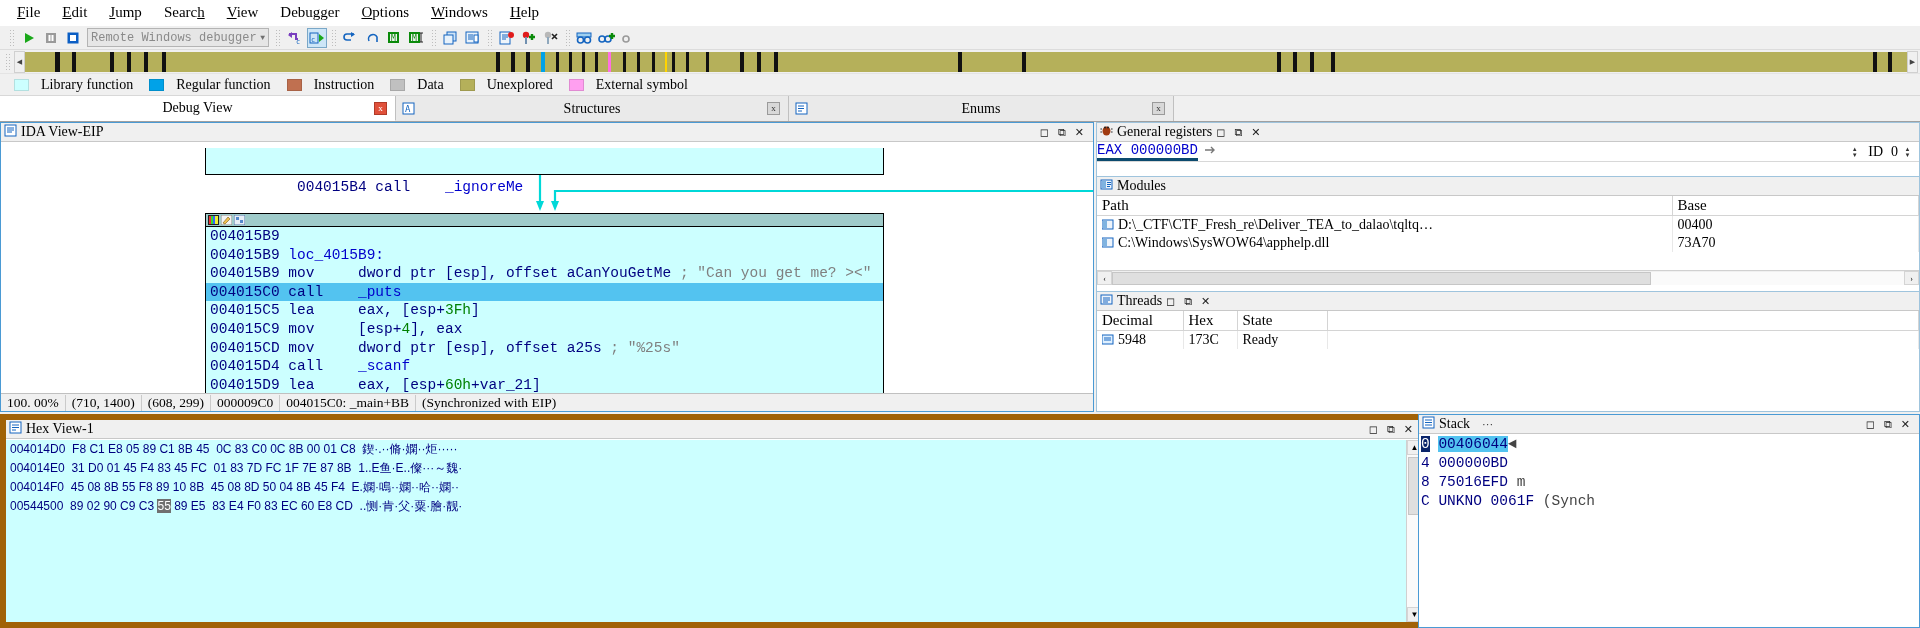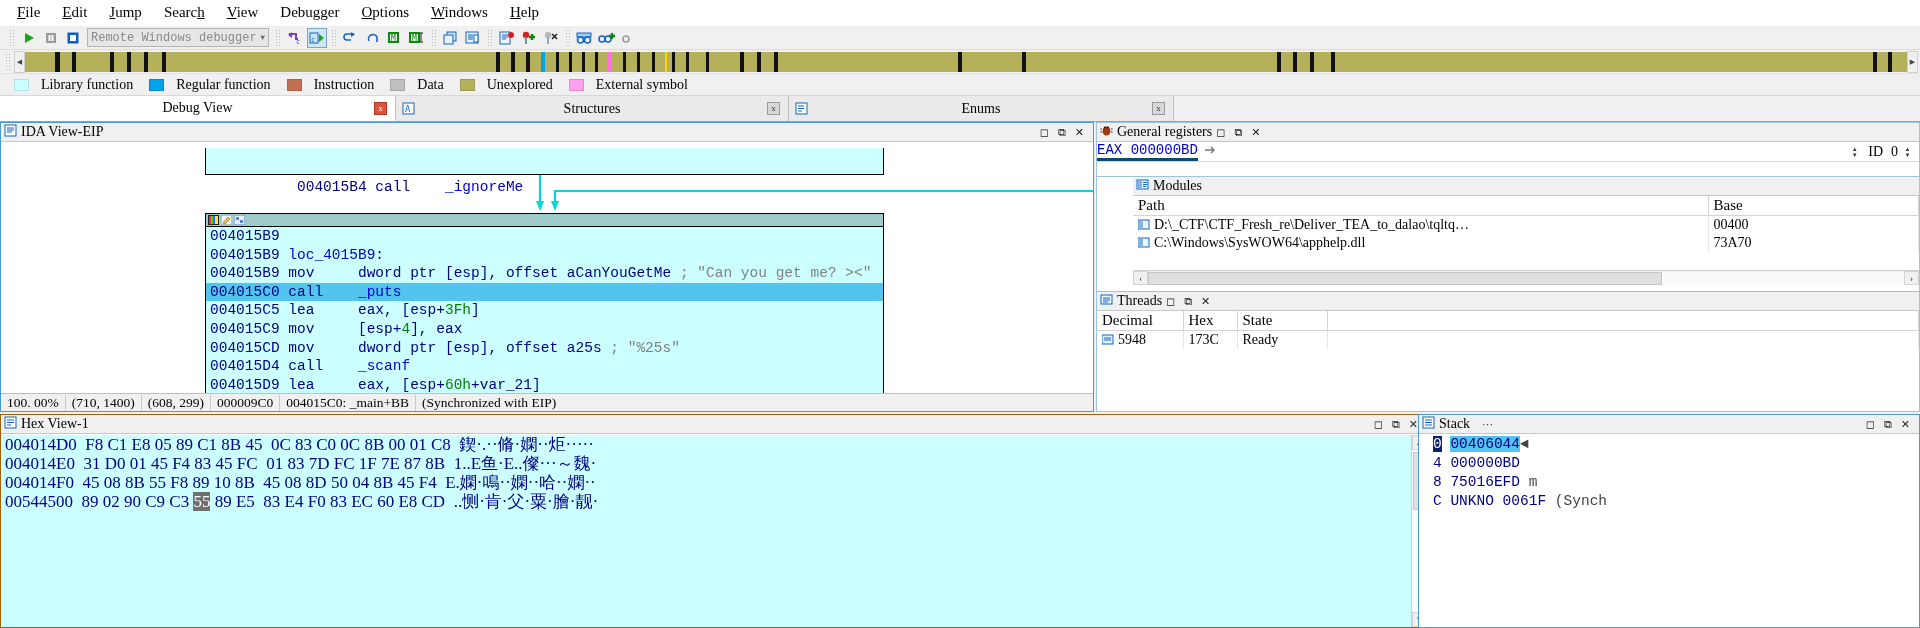--- a/index.html
+++ b/index.html
@@ -194,26 +194,26 @@
     height: 15px; background: #f0f0f0; border-top: 1px solid #d0d0d0;
     display: flex; align-items: center;
   }
   .hscroll .ar { width: 15px; height: 14px; display: flex; align-items: center; justify-content: center; font-size: 8px; background: #f0f0f0; border: 1px solid #d4d4d4; }
   .hscroll .track { flex: 1 1 auto; height: 13px; background: #fafafa; position: relative; }
   .hscroll .thumb { position: absolute; left: 0; top: 0; bottom: 0; width: 68%; background: #dfdfdf; border: 1px solid #c6c6c6; }
 
   
   .hexview {
     position: absolute; left: 0; top: 414px; width: 1428px; height: 214px;
-    background: #ffffff; border: 1px solid #a16207;
+    background: #ffffff; border: 6px solid #a16207;
   }
   .hexrows {
     position: absolute; left: 0; top: 20px; right: 16px; bottom: 0;
     background: #ccffff; overflow: hidden;
-    font-family: Liberation Serif, serif; font-size: 17px;
+    font-family: Liberation Sans, sans-serif; font-size: 12px;
   }
   .hexrow { height: 19px; line-height: 19px; white-space: pre; padding-left: 4px; color: #000080; }
   .hexrow .hx { color: #000080; }
   .hexrow .sel { background: #707070; color: #ffffff; }
   .hexrow .asc { color: #000080; }
   .vscroll {
     position: absolute; right: 0; top: 20px; bottom: 0; width: 16px;
     background: #f2f2f2; border-left: 1px solid #d0d0d0;
     display: flex; flex-direction: column;
   }
@@ -224,21 +224,21 @@
   
   .stackview {
     position: absolute; left: 1418px; top: 414px; width: 502px; height: 214px;
     background: #ffffff; border: 1px solid #4a9ad4;
   }
   .stack-rows {
     position: absolute; left: 0; top: 20px; right: 0; bottom: 0;
     background: #ffffff; font-family: "Liberation Mono", monospace; font-size: 14.5px;
     overflow: hidden;
   }
-  .srow { height: 19px; line-height: 19px; white-space: pre; padding-left: 14px; color: #000080; }
+  .srow { height: 19px; line-height: 19px; white-space: pre; padding-left: 2px; color: #000080; }
   .srow .idx { color: #000080; }
   .srow.sel0 .idx { background: #0a246a; color: #fff; }
   .srow .val { color: #000080; }
   .srow .valsel { background: #53c3f0; color: #000080; }
   .srow .trail { color: #444; }
 </style>
 </head>
 <body>
 
 <div class="app">
@@ -595,21 +595,21 @@
           </span>
         <span style="padding:0 8px; font-family:'Liberation Serif',serif; font-size:14px;">ID</span>
         <span style="font-family:'Liberation Serif',serif; font-size:14px;">0</span>
         <span class="spin" style="margin-right:6px">
             <i>▲</i>
             <i>▼</i>
           </span>
       </div>
     </div>
 
-    <div class="rpanel" style="height:115px; border-bottom:none;padding-left:36px;">
+    <div class="rpanel" style="height:115px; border-bottom:none;">
       <div class="hdr">
         <span>
           <svg width="13" height="13" viewBox="0 0 13 13">
               <rect x="1" y="2" width="11" height="9" fill="#eef4fb" stroke="#1565c0"></rect>
               <rect x="2" y="3" width="4" height="7" fill="#7fb3e0"></rect>
               <path d="M7 4.5 h4 M7 6.5 h4 M7 8.5 h3" stroke="#1565c0"></path>
             </svg>
         </span>
         <span class="ttl">Modules</span>
       </div>

